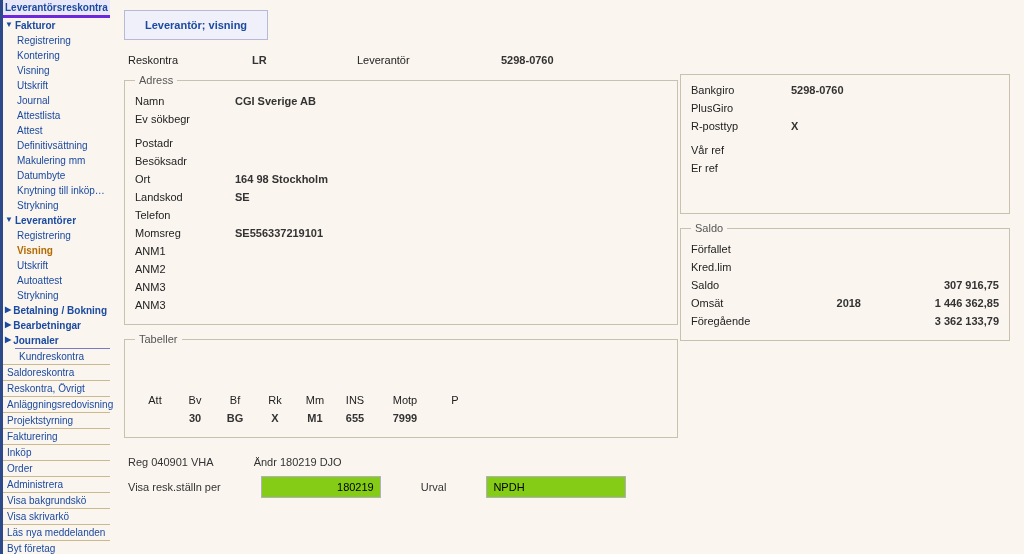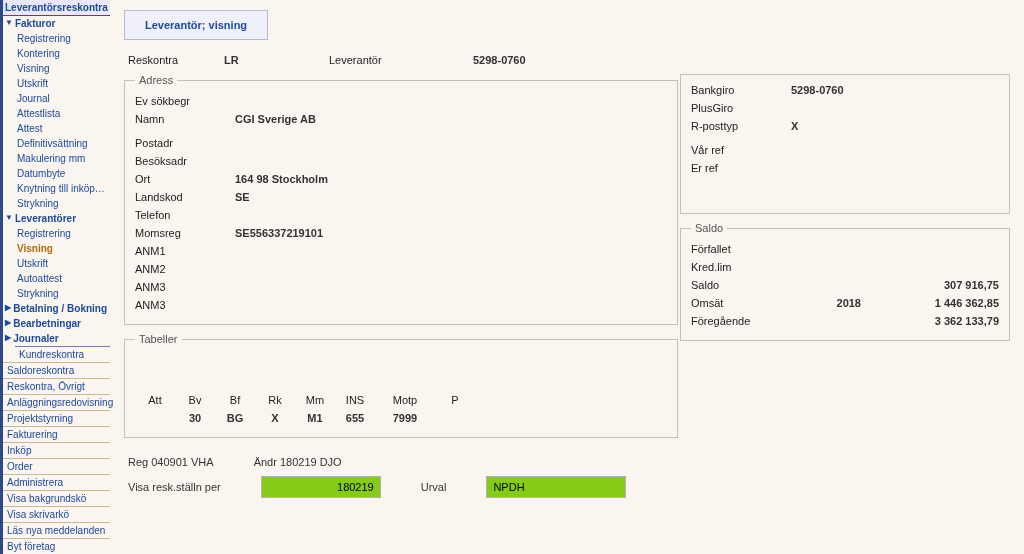--- a/index.html
+++ b/index.html
@@ -26,21 +26,21 @@
   .sidebar .section-title {
     color: #1b4aa0;
     font-weight: bold;
     padding: 1px 2px;
     display: flex;
     align-items: center;
     white-space: nowrap;
   }
   .sidebar .section-title.top {
     background: #e8e8f8;
-    border-bottom: 1px solid #6d28d9;
+    border-bottom: 3px solid #6d28d9;
   }
   .sidebar .section-title .arrow { margin-right: 2px; font-size: 8px; color: #1b4aa0; }
   .sidebar .subitem {
     color: #1b4aa0;
     padding: 1px 2px 1px 14px;
     white-space: nowrap;
     overflow: hidden;
     text-overflow: ellipsis;
     cursor: pointer;
   }
@@ -67,21 +67,21 @@
     font-weight: bold;
     font-size: 11px;
     padding: 8px 20px;
     margin-bottom: 10px;
   }
   .headerline {
     padding: 4px 0 8px 4px;
     display: flex;
     gap: 0;
   }
-  .headerline .lbl { width: 96px; color: #222; }
+  .headerline .lbl { width: 124px; color: #222; }
   .headerline .val { width: 105px; font-weight: bold; }
   .headerline .lbl2 { width: 144px; color: #222; }
   .headerline .val2 { font-weight: bold; }
   .cols { display: flex; gap: 2px; }
   fieldset {
     border: 1px solid #c8c0b0;
     padding: 6px 10px 10px 10px;
     margin: 0 0 8px 0;
   }
   legend { color: #555; padding: 0 4px; font-size: 11px; }
@@ -184,26 +184,26 @@
     <span class="lbl2">Leverantör</span>
     <span class="val2">5298-0760</span>
   </div>
 
   <div class="cols">
     <div class="leftcol">
       <fieldset>
         <legend>Adress</legend>
         <div id="adress-rows">
             <div class="row">
-              <span class="lbl">Ev sökbegr</span>
-              <span class="val"></span>
-            </div>
-            <div class="row">
               <span class="lbl">Namn</span>
               <span class="val">CGI Sverige AB</span>
+            </div>
+            <div class="row">
+              <span class="lbl">Ev sökbegr</span>
+              <span class="val"></span>
             </div>
             <div class="row">
               <span class="lbl"></span>
               <span class="val"></span>
             </div>
             <div class="row">
               <span class="lbl">Postadr</span>
               <span class="val"></span>
             </div>
             <div class="row">

